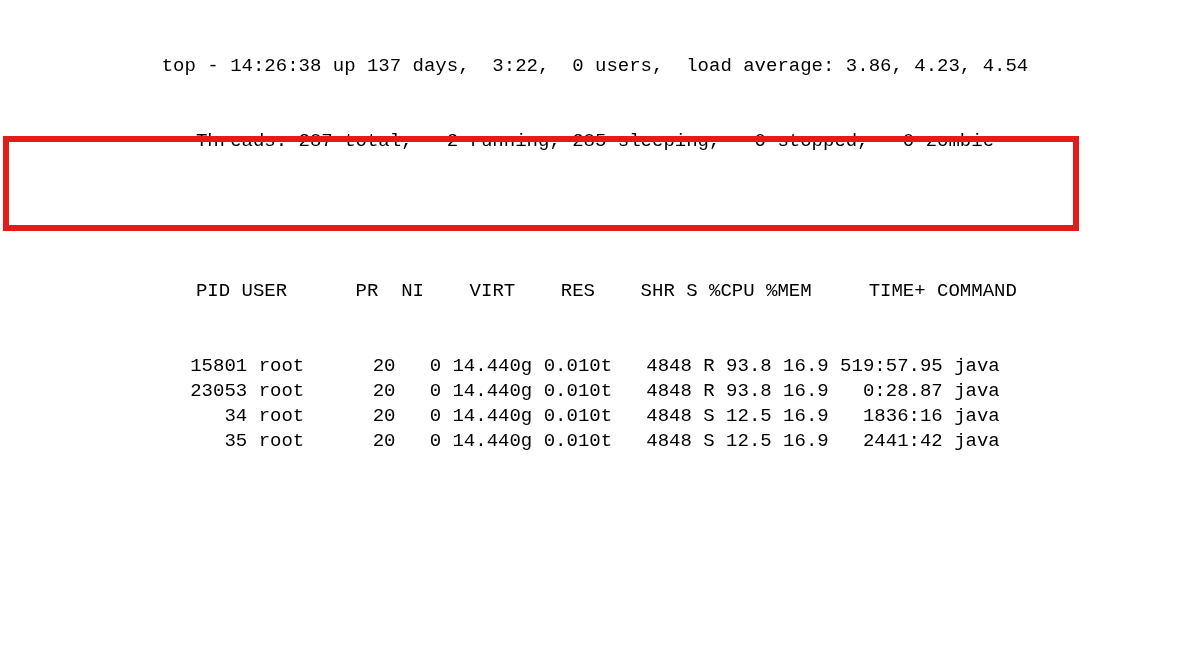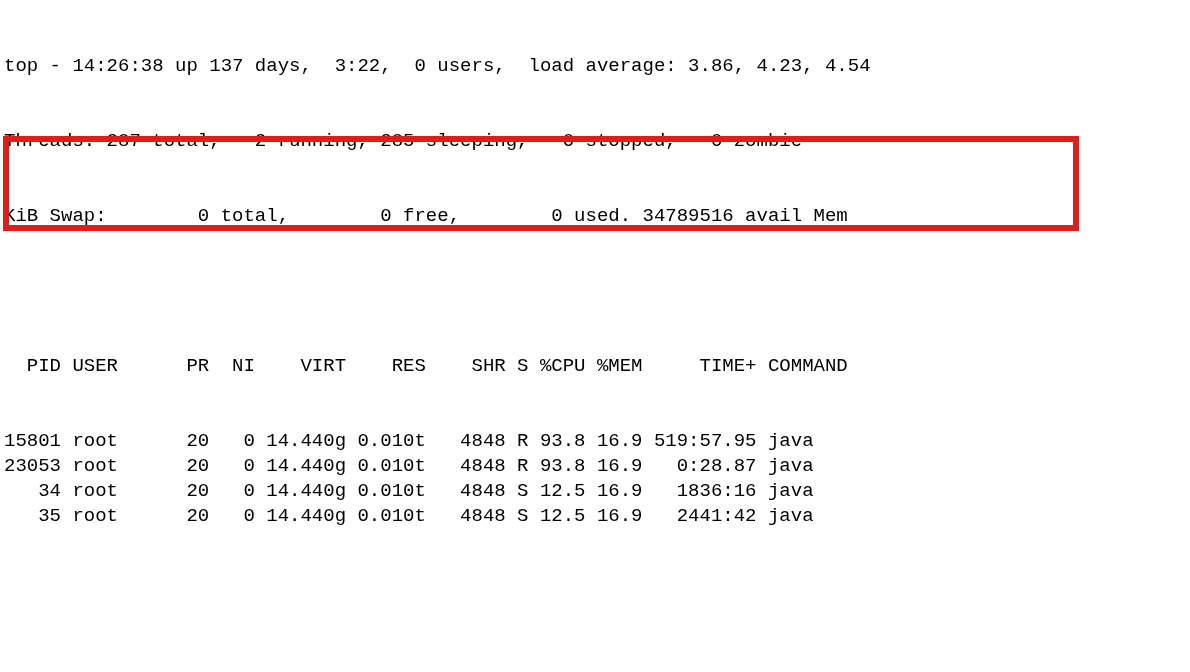--- a/index.html
+++ b/index.html
@@ -14,33 +14,33 @@
     color: #000000;
     overflow: hidden;
   }
   .terminal {
     padding: 4px 4px 0 4px;
     white-space: pre;
     position: relative;
   }
   .line {
     white-space: pre;
+    text-align: center;
   }
   .highlight-box {
     position: absolute;
     border: 6px solid #e31b1b;
     pointer-events: none;
     box-sizing: border-box;
   }
 </style>
 </head>
 <body>
 
 <div class="terminal">
   <div class="line">top - 14:26:38 up 137 days,  3:22,  0 users,  load average: 3.86, 4.23, 4.54</div>
   <div class="line">Threads: 287 total,   2 running, 285 sleeping,   0 stopped,   0 zombie</div>
-  <div class="line">KiB Swap:        0 total,        0 free,        0 used. 34789516 avail Mem</div>
   <div class="line">&nbsp;</div>
   <div class="line">  PID USER      PR  NI    VIRT    RES    SHR S %CPU %MEM     TIME+ COMMAND</div>
   <div id="rows"><div class="line">15801 root      20   0 14.440g 0.010t   4848 R 93.8 16.9 519:57.95 java</div><div class="line">23053 root      20   0 14.440g 0.010t   4848 R 93.8 16.9   0:28.87 java</div><div class="line">   34 root      20   0 14.440g 0.010t   4848 S 12.5 16.9   1836:16 java</div><div class="line">   35 root      20   0 14.440g 0.010t   4848 S 12.5 16.9   2441:42 java</div></div>
 
   <div class="highlight-box" style="top:136px;left:3px;width:1076px;height:95px;"></div>
 </div>
 
 </body></html>

